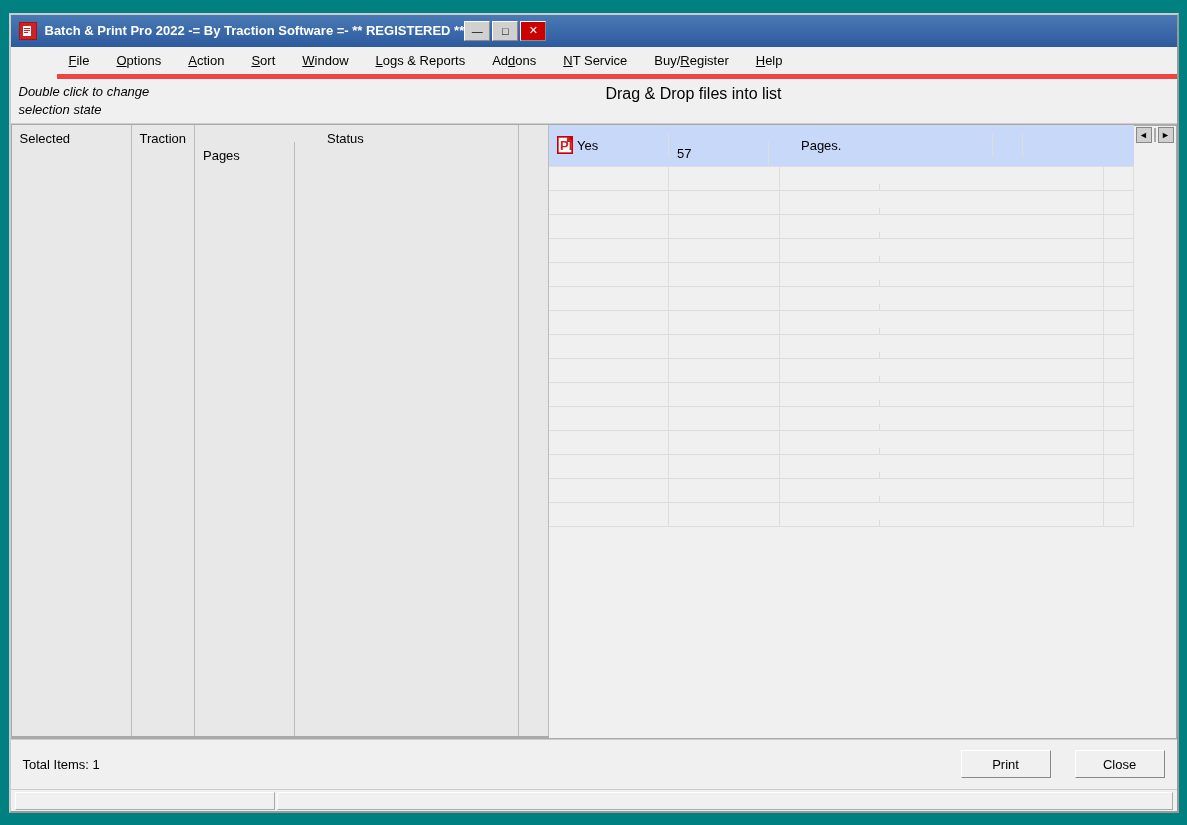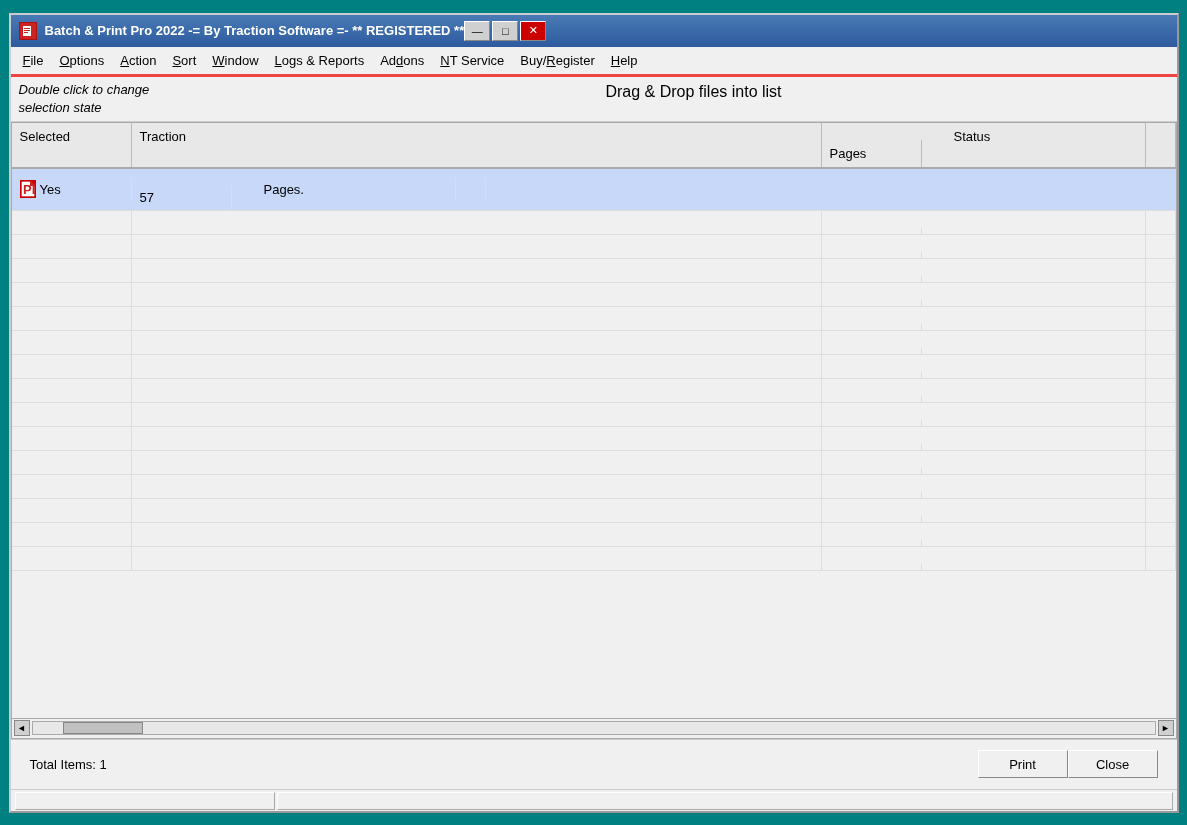--- a/index.html
+++ b/index.html
@@ -87,24 +87,25 @@
       color: #000;
     }
 
     .title-btn.close-btn {
       background: #cc0000;
       color: white;
     }
 
     .menu-bar {
       background: #f0f0f0;
-      border-bottom: 3px solid #ef4444;
+      border-bottom: 5px solid #ef4444;
       padding: 2px 4px;
       display: flex;
-      gap: 0;
+      gap: 11px;
+      margin-left: 46px;
     }
 
     .menu-item {
       padding: 4px 8px;
       cursor: pointer;
       color: #000;
       text-decoration: none;
     }
 
     .menu-item u {
@@ -131,21 +132,21 @@
       flex: 1;
       text-align: center;
       font-size: 16px;
       padding-top: 2px;
     }
 
     .table-container {
       flex: 1;
       overflow: hidden;
       display: flex;
-      flex-direction: column;
+      flex-direction: row;
       border: 1px solid #aaa;
       margin: 0;
     }
 
     .table-header {
       display: flex;
       background: #e8e8e8;
       border-bottom: 2px solid #aaa;
       min-height: 30px;
     }
@@ -256,36 +257,36 @@
       left: 30px;
       top: 0;
       width: 80px;
       height: 100%;
       background: #c0c0c0;
       border: 1px solid #888;
       cursor: pointer;
     }
 
     .footer {
-      padding: 8px 19px;
+      padding: 8px 12px;
       background: #f0f0f0;
       border-top: 1px solid #ccc;
       display: flex;
       align-items: center;
       justify-content: space-between;
       min-height: 50px;
     }
 
     .footer-status {
       font-size: 13px;
     }
 
     .footer-buttons {
       display: flex;
-      gap: 0;
+      gap: 24px;
     }
 
     .btn {
       width: 90px;
       height: 28px;
       background: #f0f0f0;
       border: 1px solid #888;
       border-top: 1px solid #fff;
       border-left: 1px solid #fff;
       cursor: pointer;

